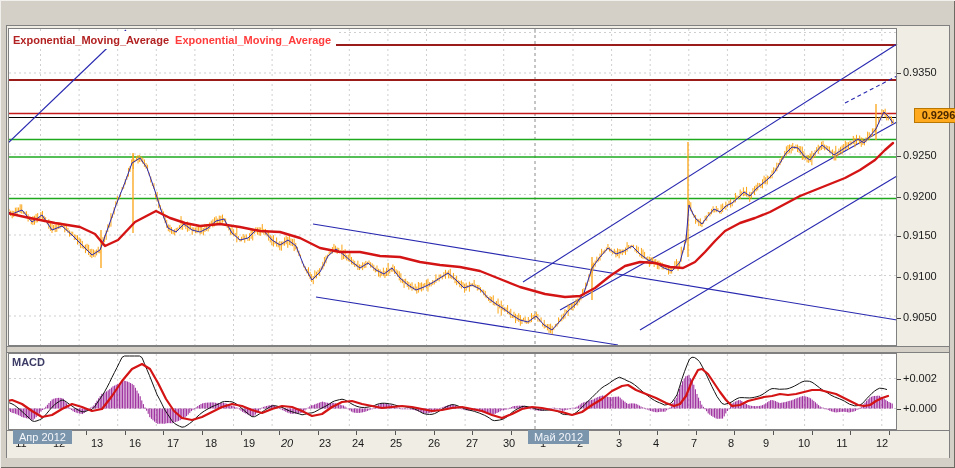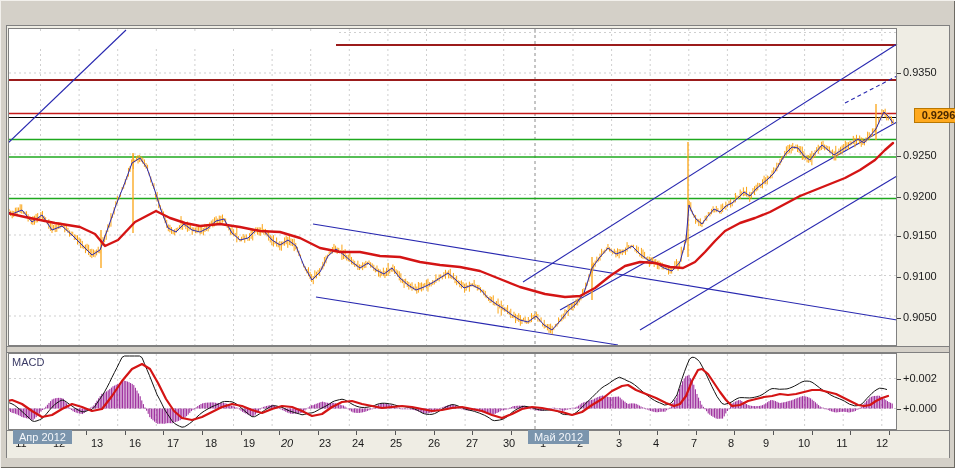--- a/index.html
+++ b/index.html
@@ -19,21 +19,21 @@
   .glyph-min{width:7px;height:2px;background:#000;margin-bottom:2px;}
   .glyph-max{width:8px;height:7px;border:1px solid #000;border-top:2px solid #000;margin-bottom:2px;box-sizing:border-box;}
   .glyph-close{margin:0 0 1px 0;}
   .chart-region{position:absolute;left:6px;top:25px;width:944px;height:433px;background:#EFEDE4;
                 border:1px solid #808080;box-sizing:border-box;}
   svg{position:absolute;}
   .legend-band{position:absolute;left:9px;top:31px;width:327px;height:18px;background:#ffffff;
                font-size:11px;font-weight:bold;white-space:pre;line-height:18px;}
   .legend-band .ema1{color:#b22222;padding-left:4px;}
   .legend-band .ema2{color:#ff3b3b;padding-left:6px;}
-  .macd-label{position:absolute;left:12px;top:356px;font-size:11px;font-weight:normal;color:#3b3b66;}
+  .macd-label{position:absolute;left:12px;top:356px;font-size:11px;font-weight:bold;color:#3b3b66;}
   .axis-label-y{position:absolute;left:903px;font-size:11px;color:#1a1a1a;}
   .tick-y{position:absolute;left:897px;width:4px;height:1px;background:#444;}
   .price-tag{position:absolute;left:898px;width:49px;height:15px;background:#ffa91e;border:1px solid #b97700;
              box-sizing:border-box;font-size:11px;font-weight:bold;color:#4a2800;text-align:center;line-height:13px;}
   .xaxis{position:absolute;left:7px;top:430px;width:942px;height:27px;background:#EFEDE4;border-top:1px solid #808080;}
   .tick-x{position:absolute;top:431px;width:1px;height:4px;background:#555;}
   .axis-label-x{position:absolute;top:437px;width:26px;text-align:center;font-size:11px;color:#1a1a1a;}
   .month-badge{position:absolute;top:430px;height:14px;background:#7b95ad;color:#f3f6fa;font-size:11px;
                line-height:14px;padding:0 6px;white-space:nowrap;}
   .divider{position:absolute;left:7px;top:346px;width:942px;height:7px;background:#D4D0C8;
@@ -1239,20 +1239,21 @@
         <line x1="890.6000000000083" y1="408.5" x2="890.6000000000083" y2="402.76015921399534" stroke="#8a068a" stroke-width="0.9"></line>
         <line x1="892.2000000000083" y1="408.5" x2="892.2000000000083" y2="403.5169656698618" stroke="#8a068a" stroke-width="0.9"></line>
         <polyline points="2,399.44259211329717 4.5,400.38031745465605 7,401.78685201931586 9.5,402.9120100298172 12,403.8445306161038 14.5,405.2953674352624 17,407.18794144986157 19.5,409.2279115495968 22,411.47709557228785 24.5,413.7473735046059 27,416.0608773658013 29.5,418.4608082153485 32,420.83119229845687 34.5,421.4681801538411 37,420.8004285104971 39.5,419.8258869541813 42,418.54098136326974 44.5,416.20761755080184 47,413.1933507200831 49.5,410.16211555327106 52,407.25870014805554 54.5,404.8093359932996 57,402.8371404817288 59.5,401.2446188493488 62,400.00610878072865 64.5,400.6251833284869 67,402.4539692668015 69.5,404.2994776311919 72,406.03273254911346 74.5,407.75397102876445 77,409.3475667415678 79.5,410.68753244207295 82,411.8322505503935 84.5,411.6911293806508 87,410.7757955247746 89.5,409.9878486348458 92,409.40785518304835 94.5,406.89201962097394 97,403.14588992664744 99.5,399.5487347831089 102,395.98819747980104 104.5,391.9368722014059 107,387.40093310981786 109.5,382.548162948979 112,377.33082476865786 114.5,372.3537800544493 117,367.487898004155 119.5,362.4528137497246 122,357.3910974332888 124.5,356 127,356 129.5,356 132,356 134.5,356 137,356 139.5,356 142,357.6005020425234 144.5,363.7623025386092 147,369.7203879297451 149.5,375.618898182203 152,381.9862526427575 154.5,388.2428811124057 157,394.49965663958386 159.5,399.2252157154213 162,404.1715215750851 164.5,409.40236948480293 167,413.27898386914813 169.5,416.99301954831907 172,420.8604062376313 174.5,423.41342133289146 177,424.95452977222413 179.5,426.2452410955532 182,427.1927469478261 184.5,426.7675097401089 187,425.3201983272481 189.5,423.5876779957192 192,421.6888174570846 194.5,419.3667864315604 197,416.887922664515 199.5,414.6218814276241 202,412.62752421903093 204.5,410.9079055184998 207,409.41198532263684 209.5,408.04665881582895 212,406.6967386344344 214.5,405.6450201165485 217,404.6717905963374 219.5,403.46925570520756 222,402.0473273528311 224.5,401.45886528194836 227,401.47847455730056 229.5,401.57295395791954 232,401.86708721470035 234.5,402.8553674531997 237,404.45827437228223 239.5,406.4068774811725 242,408.6379767437233 244.5,410.8420094028164 247,412.9439234377515 249.5,414.9295276505947 252,416.67279553572257 254.5,416.70342023628973 257,415.4546250523674 259.5,413.8806943633117 262,412.0636272123227 264.5,410.318363737538 267,408.7078058531754 269.5,407.21601328224887 272,405.92428524062785 274.5,405.65627505028203 277,406.12493691701 279.5,406.73022684836894 282,407.36642917147014 284.5,408.5101450492431 287,409.85870764584774 289.5,410.94632129389515 292,411.75364792109724 294.5,412.5158026593124 297,413.2555375677061 299.5,413.96644373591334 302,414.78889919920096 304.5,414.46687367592585 307,413.55830883155915 309.5,413.0315090774455 312,412.8708559941484 314.5,412.01341112503906 317,410.67192746861326 319.5,409.36583590307765 322,407.9562783187641 324.5,406.72650675692825 327,405.4770993029572 329.5,403.9324335526934 332,402.13651941235753 334.5,400.9703101641136 337,400.28460216881285 339.5,399.66822231280946 342,399.2160877160758 344.5,399.7737369380281 347,401.0780735079801 349.5,402.5484940085976 352,404.0885916088149 354.5,405.378607520824 357,406.36113004378 359.5,407.0675309424124 362,407.4404736809391 364.5,407.47855745354406 367,407.2386374638494 369.5,406.8273064495057 372,406.38306727687893 374.5,405.4584847101854 377,404.38074348686234 379.5,403.6353440123053 382,403.25707864814757 384.5,403.22106187598433 387,403.44869554446035 389.5,403.82339371570566 392,404.2130591626488 394.5,404.8910416673942 397,405.63485521666905 399.5,406.1383721299313 402,406.4144630025448 404.5,406.72487472129626 407,407.1041889989548 409.5,407.536592295324 412,408.12955676881603 414.5,408.9591216285258 417,410.05316311188744 419.5,411.38390623789223 422,412.871177405515 424.5,413.801856042895 427,414.2370424861931 429.5,414.4429859001493 432,414.3210897245592 434.5,413.6244708742204 437,412.42956326940276 439.5,410.9369348238325 442,409.2615126320863 444.5,407.74240092476595 447,406.45605427963125 449.5,405.38943638647805 452,404.61778850639797 454.5,404.75475313556404 457,405.565013828369 459.5,406.56762172203287 462,407.64815981344077 464.5,408.68622963419995 467,409.5797468633041 469.5,410.26539120477275 472,410.73129783249027 474.5,411.4155618933411 477,412.27407243015904 479.5,413.15922886188895 482,414.19283565266784 484.5,415.27958854549433 487,416.547846560346 489.5,418.13777417655695 492,419.9995527173839 494.5,420.64646083033983 497,420.4055703614653 499.5,420.05498446084266 502,419.4633038314078 504.5,418.33857964492535 507,416.7064789099211 509.5,414.71866184671245 512,412.4502103865112 514.5,410.6110045221897 517,409.13782994077496 519.5,407.76335960111066 522,406.5867269954378 524.5,406.2540915030344 527,406.564447169764 529.5,407.0661634963897 532,407.6637045618245 534.5,408.44003804298706 537,409.21878497112664 539.5,409.78545108858174 542,410.1032559083824 544.5,410.1901028077759 547,410.116918080283 549.5,409.9956096520013 552,409.95887383879375 554.5,410.3336362368762 557,411.1547551845103 559.5,412.3435831634427 562,413.8950786721074 564.5,414.5575587891163 567,414.6151835761948 569.5,414.7192455119565 572,414.72468180511913 574.5,413.71524764597984 577,411.8726693664476 579.5,409.69786041319975 582,407.22178527301725 584.5,404.72351265778207 587,402.2510391799275 589.5,399.7962025066641 592,397.46810995773643 594.5,394.94377559183204 597,392.3780359663168 599.5,390.0034204338518 602,387.74075061299084 604.5,386.07319606518354 607,384.6827074549437 609.5,383.0685269756565 612,381.16307034713344 614.5,379.6109624418333 617,378.2342976040123 619.5,377.2095422363973 622,378.23455183949 624.5,379.36354848480624 627,380.72924288055367 629.5,381.686834220456 632,383.02427664707506 634.5,384.7270281886425 637,386.723717999166 639.5,388.8996170558683 642,391.1178637476878 644.5,393.2444444646796 647,395.1722344947773 649.5,397.1695971887975 652,398.90008245228154 654.5,400.41146122452864 657,401.7943593350213 659.5,402.7502280246568 662,403.80493563399443 664.5,405.0475925319247 667,404.6541726741202 669.5,404.0195796244233 672,402.2301960393475 674.5,398.5219584414961 677,394.7469921281582 679.5,386.9277047386221 682,378.81128168327206 684.5,371.65993377740483 687,365.0330352204911 689.5,359.1538099867179 692,357.2651895814011 694.5,357.4715035136168 697,359.20439028790184 699.5,361.6024047343563 702,366.0740413356227 704.5,370.89324682022976 707,376.03508102805097 709.5,381.42227051111547 712,386.72134669842274 714.5,391.695257950056 717,396.55813323470556 719.5,400.1274833296076 722,403.4696269678903 724.5,404.37792869894156 727,403.6652857942518 729.5,402.9218523966555 732,401.77085146226864 734.5,400.0716458085183 737,398.63976828195814 739.5,397.66324724875096 742,397.6033758990632 744.5,397.71378693344496 747,397.86964630406504 749.5,397.92935857749075 752,397.7597460436563 754.5,397.2599950168095 757,396.7098828501774 759.5,395.87136684613745 762,394.7293299304011 764.5,393.14931386296576 767,391.3520440955158 769.5,389.64108821204803 772,388.6258016830204 774.5,388.62414729341873 777,388.9090413037022 779.5,389.27525724076736 782,389.14191456963516 784.5,389.0560738479288 787,388.90133205941413 789.5,388.1693697782304 792,387.21732379763205 794.5,386.04215935801716 797,384.6947432137515 799.5,383.2707829367807 802,381.8928267119609 804.5,381.1817267814964 807,381.07703453071565 809.5,381.31101377943713 812,382.22028917406897 814.5,383.9177148727095 817,385.8051255012962 819.5,387.74558027858984 822,389.59192020629985 824.5,391.2122661153576 827,392.5127177094415 829.5,394.2780401583643 832,395.70244574278274 834.5,396.8594437191797 837,397.86178912941807 839.5,398.83942165862135 842,399.9145971867445 844.5,401.1789296744789 847,402.6766825889708 849.5,404.1774494676064 852,404.95957013809215 854.5,405.80358257383847 857,405.713098306243 859.5,405.2390741506287 862,403.86280298872106 864.5,401.22318479822945 867,398.3349210393955 869.5,395.82599612009193 872,393.26484316087254 874.5,391.1195525187251 877,389.4129989239816 879.5,388.2485489835518 882,388.34091594286195 884.5,388.8057703828578 887,389.58007475382374" fill="none" stroke="#151515" stroke-width="1" stroke-linejoin="round"></polyline>
         <polyline points="2,402 12,400 22,404 32,411 42,417 52,415 62,409 72,404 82,407 92,411 102,409 112,396 122,381 132,369 142,364 150,369 158,383 166,399 174,411 182,418 192,420 202,417 212,412 222,407 232,404 242,406 252,410 262,413 272,409 282,406 292,407 302,411 312,416 322,414 332,407 342,402 352,401 362,404 372,406 382,408 392,407 402,406 412,407 422,409 432,411 442,410 452,408 462,407 472,409 482,411 492,415 502,418 512,414 522,409 532,407 542,408 552,410 562,412 572,415 582,412 592,405 602,399 612,391 622,386 628,385 636,390 646,394 656,398 666,403 674,406 680,404 686,396 692,381 698,370 702,369 708,374 714,383 720,392 726,400 732,406 740,405 748,401 756,399 764,397 772,396 780,394 788,395 796,394 804,392 812,390 820,390 828,392 836,394 844,398 852,402 858,405 864,406 870,405 876,401 882,398 888,396" fill="none" stroke="#d41414" stroke-width="2.2" stroke-linejoin="round" stroke-linecap="round"></polyline>
         <rect x="8.5" y="353.5" width="888" height="76" fill="none" stroke="#808080"></rect>
       </svg>
   </div>
 
   <div class="divider"></div>
 
+  <div class="legend-band"><span class="ema1">Exponential_Moving_Average</span><span class="ema2">Exponential_Moving_Average</span></div>
 
   <div class="macd-label">MACD</div>
 
   <div class="xaxis"></div>
 
   <div id="overlays">
       <div class="tick-y" style="top: 73px;"></div>
       <div class="axis-label-y" style="top: 66px;">0.9350</div>
       <div class="tick-y" style="top: 156px;"></div>
       <div class="axis-label-y" style="top: 149px;">0.9250</div>

